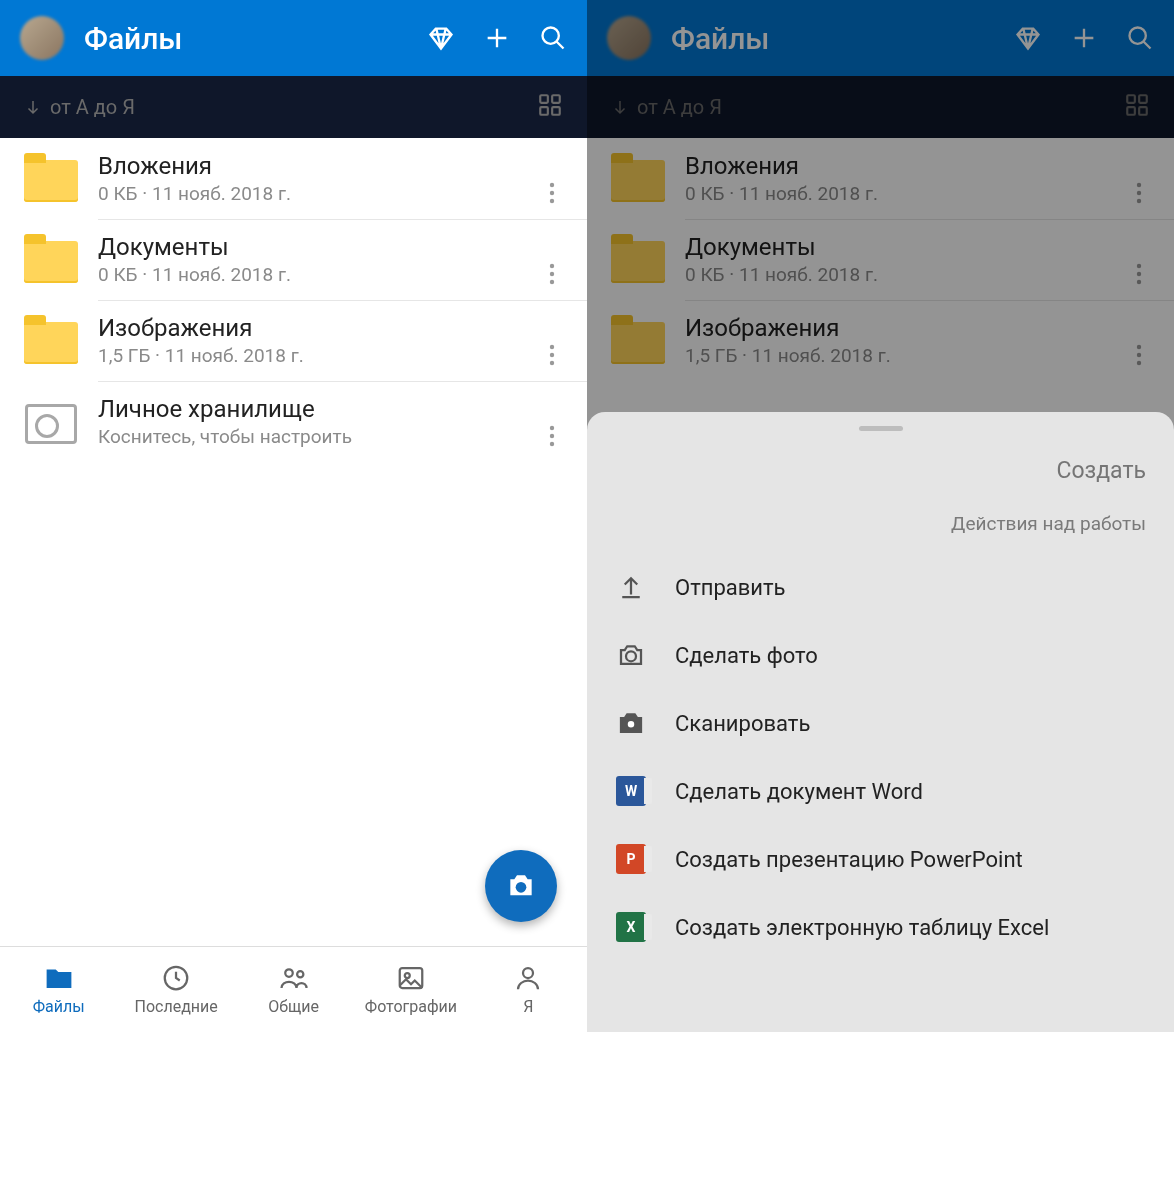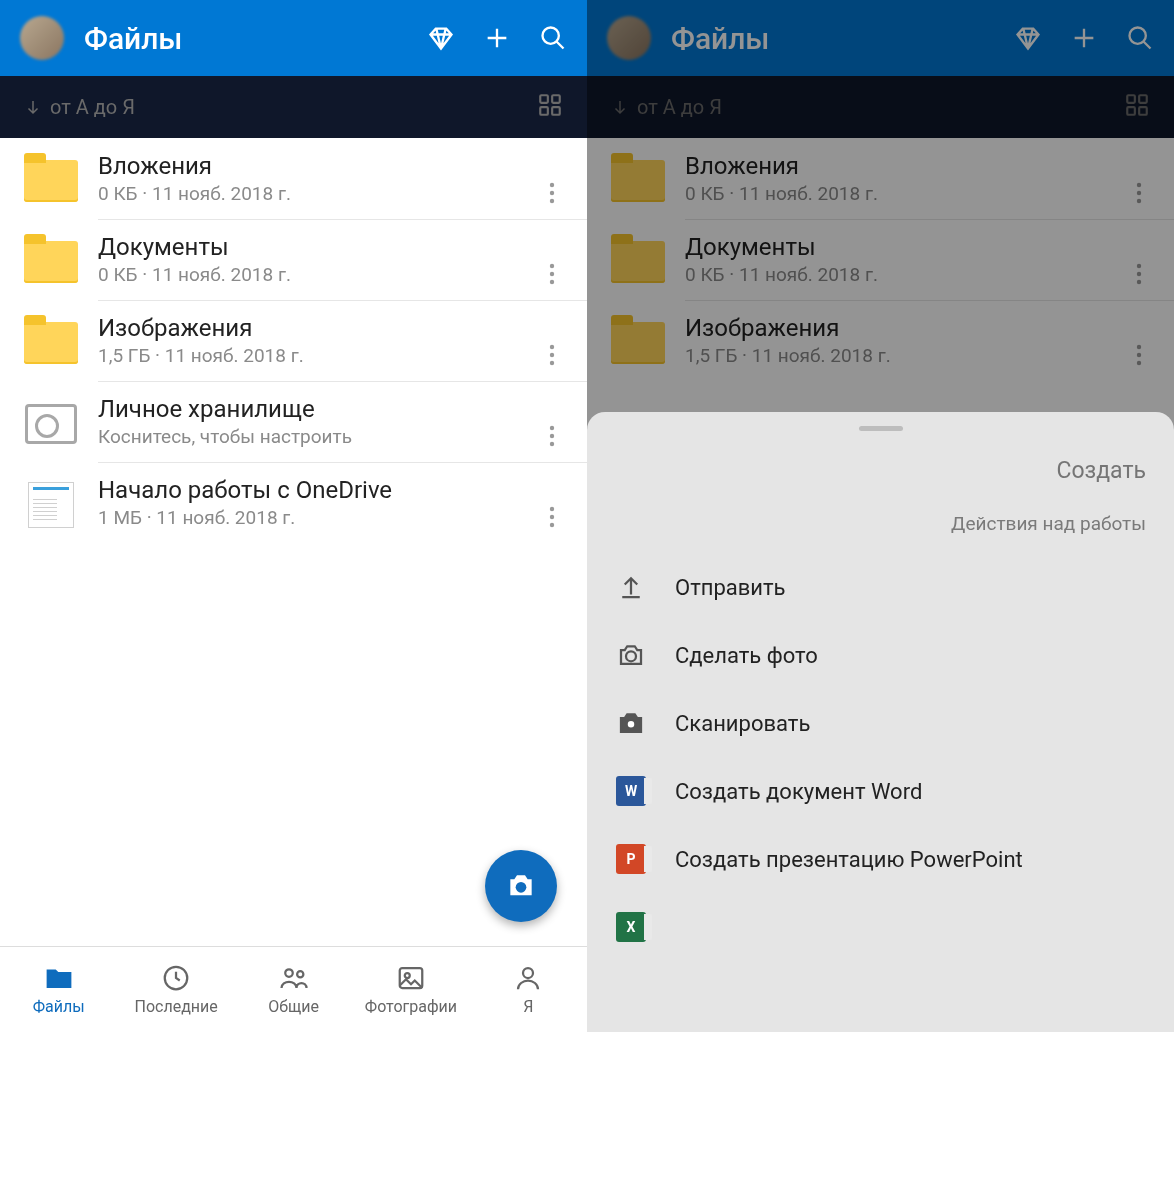--- a/index.html
+++ b/index.html
@@ -172,36 +172,20 @@
           <div class="file-meta">Коснитесь, чтобы настроить</div>
         </div>
       <div class="file-more">
           <svg viewBox="0 0 6 24">
             <circle cx="3" cy="4" r="2.2"></circle>
             <circle cx="3" cy="12" r="2.2"></circle>
             <circle cx="3" cy="20" r="2.2"></circle>
           </svg>
         </div>
     </div>
-    <div class="file-row">
-      <div class="file-icon">
-          <div class="doc-thumb"></div>
-        </div>
-      <div class="file-text">
-          <div class="file-name">Начало работы с OneDrive</div>
-          <div class="file-meta">1 МБ · 11 нояб. 2018 г.</div>
-        </div>
-      <div class="file-more">
-          <svg viewBox="0 0 6 24">
-            <circle cx="3" cy="4" r="2.2"></circle>
-            <circle cx="3" cy="12" r="2.2"></circle>
-            <circle cx="3" cy="20" r="2.2"></circle>
-          </svg>
-        </div>
-    </div>
   </div>
 
   <div class="fab">
     <svg viewBox="0 0 24 24">
         <path d="M4 7h3l2-3h6l2 3h3v12H4z" fill="#fff"></path>
         <circle cx="12" cy="13" r="4" fill="#0f6cbd"></circle>
       </svg>
   </div>
 
   <div class="bottomnav">
@@ -368,27 +352,28 @@
             <path d="M4 8h3l2-3h6l2 3h3v11H4z"></path>
             <circle cx="12" cy="13" r="3.5" fill="#fff"></circle>
           </svg>
         </div>
       <div class="action-label">Сканировать</div>
     </div>
     <div class="action-row">
       <div class="action-icon">
           <div class="office-icon word">W</div>
         </div>
-      <div class="action-label">Создать документ Word</div>
+      <div class="action-label">Сделать документ Word</div>
     </div>
     <div class="action-row">
       <div class="action-icon">
           <div class="office-icon ppt">P</div>
         </div>
       <div class="action-label">Создать презентацию PowerPoint</div>
     </div>
     <div class="action-row">
       <div class="action-icon">
           <div class="office-icon xls">X</div>
         </div>
+      <div class="action-label">Создать электронную таблицу Excel</div>
     </div>
   </div>
 </div>
 
 </body></html>

